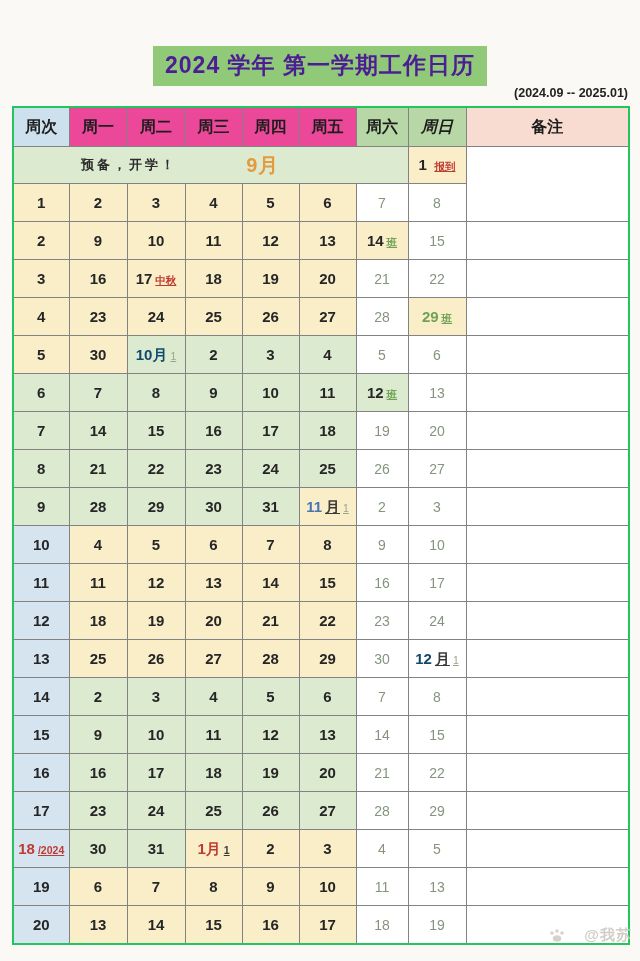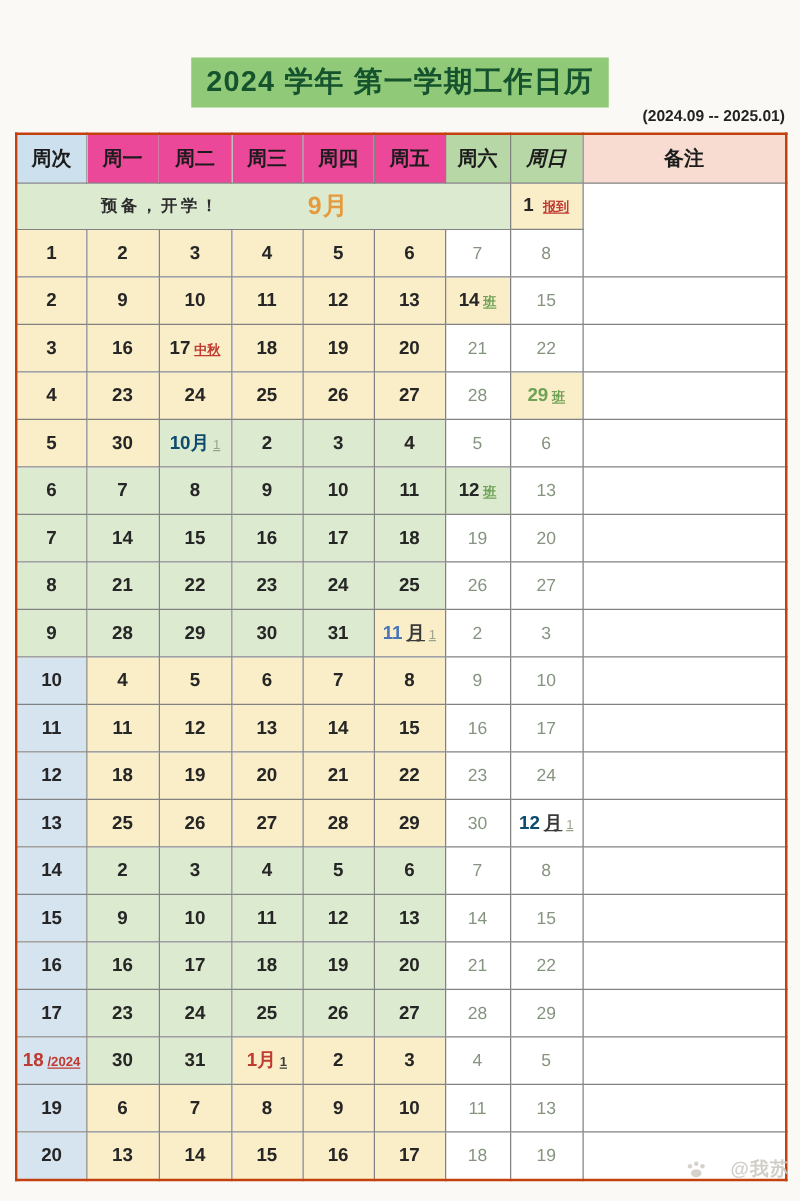--- a/index.html
+++ b/index.html
@@ -7,21 +7,21 @@
     width:640px;height:961px;
     background:#fbf9f5;
     font-family:"Liberation Sans","DejaVu Sans",sans-serif;
     position:relative;
     overflow:hidden;
   }
   .title-wrap{width:100%;text-align:center;padding-top:46px;}
   .page-title{
     display:inline-block;
     background:#90c977;
-    color:#14532d;
+    color:#4c1d95;
     font-size:23px;
     font-weight:700;
     letter-spacing:1px;
     padding:4px 12px 5px 12px;
   }
   .subtitle{
     width:628px;
     text-align:right;
     font-size:12.5px;
     font-weight:700;
@@ -35,21 +35,21 @@
     margin:6px 0 0 12px;
     background:#ffffff;
   }
   table.cal th, table.cal td{
     border:1px solid #828282;
     text-align:center;
     vertical-align:middle;
     padding:0;
     overflow:hidden;
   }
-  table.cal{border:2px solid #c2410c;}
+  table.cal{border:2px solid #22c55e;}
   tr.hdr th{height:38px;font-size:16px;font-weight:700;color:#1c1c1c;}
   th.bg-hb{background:#cde0ee;}
   th.bg-hy{background:#ec4899;}
   th.bg-hg{background:#b7d8a6;}
   th.c-sat{color:#567c50;}
   th.c-sun{color:#5f9150;font-style:italic;}
   th.bg-hp{background:#f8dcd1;}
   tr.month-row td{height:36px;}
   tr.week-row td{height:37px;}
   .bg-y{background:#faeec9;}

